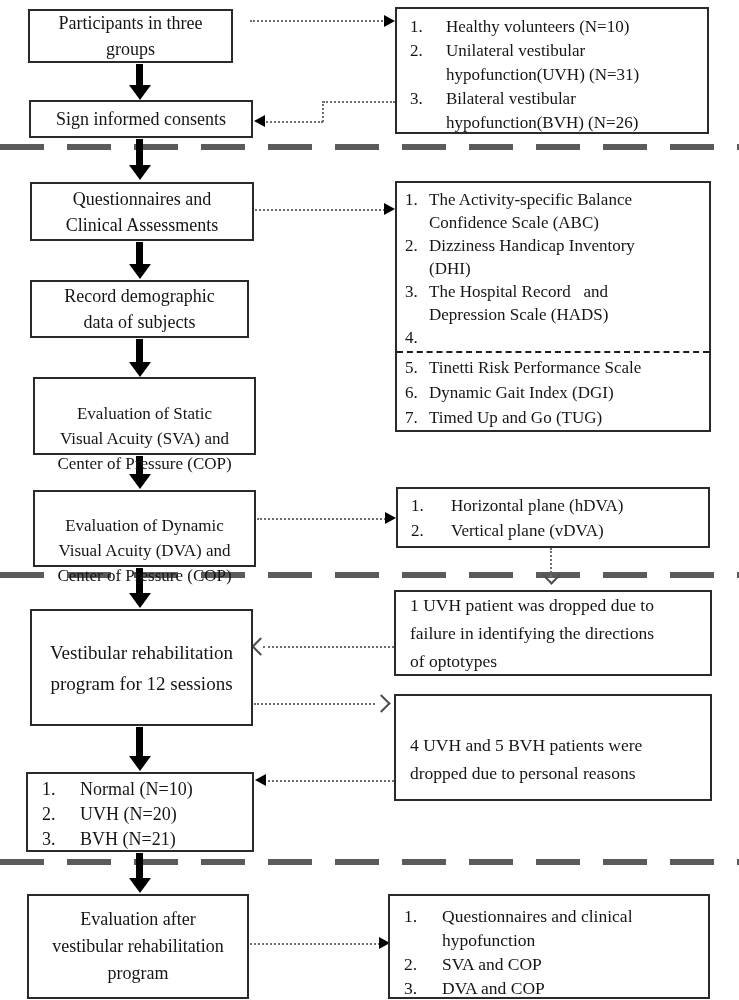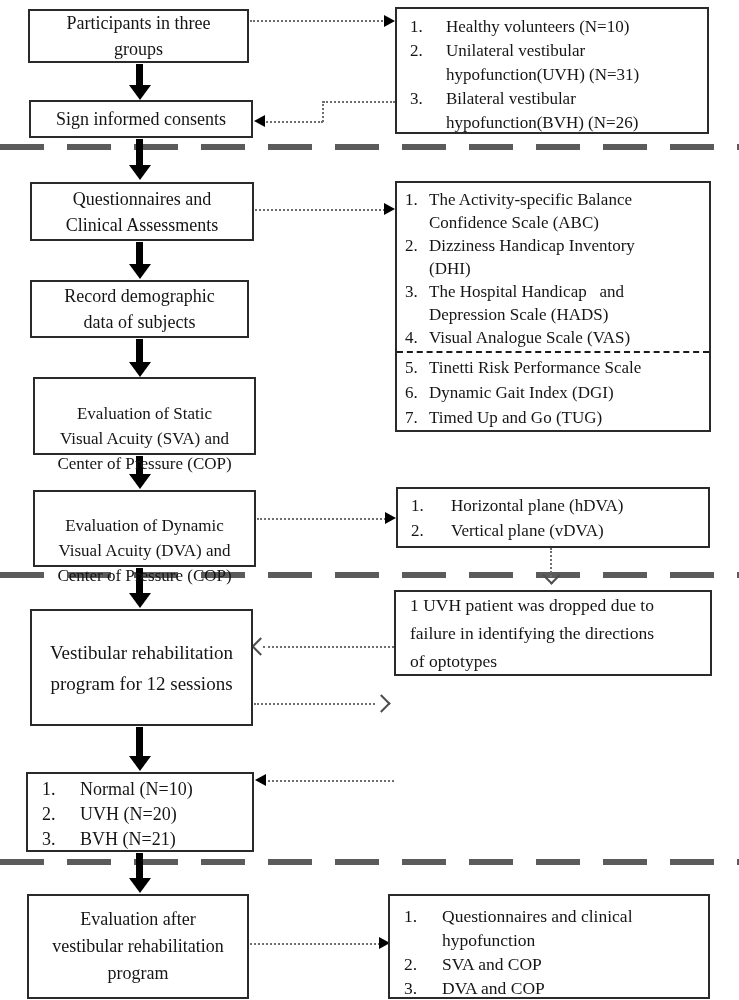--- a/index.html
+++ b/index.html
@@ -9,21 +9,21 @@
   
   .box{position:absolute;border:2px solid #2a2a2a;background:#fff;box-sizing:border-box;
        display:flex;align-items:center;justify-content:center;text-align:center;}
   .box .txt{white-space:pre-wrap;line-height:26px;font-size:18px;}
   .listbox{position:absolute;border:2px solid #2a2a2a;background:#fff;box-sizing:border-box;}
   .li{display:flex;align-items:flex-start;}
   .li .num{flex:0 0 36px;}
   .li .itxt{white-space:pre-wrap;}
 
   
-  #b-participants{left:28px;top:9px;width:221px;height:54px;}
+  #b-participants{left:28px;top:9px;width:205px;height:54px;}
   #b-consents{left:29px;top:100px;width:224px;height:38px;}
   #b-questionnaires{left:30px;top:182px;width:224px;height:59px;}
   #b-demographic{left:30px;top:280px;width:219px;height:58px;}
   #b-sva{left:33px;top:377px;width:223px;height:78px;}
   #b-sva .txt,#b-dva .txt{font-size:17px;line-height:25px;margin-top:44px;}
   #b-dva{left:33px;top:490px;width:223px;height:77px;}
   #b-rehab{left:30px;top:609px;width:223px;height:117px;}
   #b-rehab .txt{font-size:19px;line-height:31px;}
   #b-postgroups{left:26px;top:772px;width:228px;height:80px;padding:3px 4px 0 14px;font-size:18px;line-height:25px;}
   #b-postgroups .num{flex:0 0 38px;}
@@ -214,26 +214,25 @@
           <span class="itxt">The Activity-specific Balance
 Confidence Scale (ABC)</span>
         </div>
       <div class="li">
           <span class="num">2.</span>
           <span class="itxt">Dizziness Handicap Inventory
 (DHI)</span>
         </div>
       <div class="li">
           <span class="num">3.</span>
-          <span class="itxt">The Hospital Handicap   and
+          <span class="itxt">The Hospital Record   and
 Depression Scale (HADS)</span>
         </div>
       <div class="li">
           <span class="num">4.</span>
-          <span class="itxt">Visual Analogue Scale (VAS)</span>
         </div>
     </div>
     <div class="part part2">
       <div class="li">
           <span class="num">5.</span>
           <span class="itxt">Tinetti Risk Performance Scale</span>
         </div>
       <div class="li">
           <span class="num">6.</span>
           <span class="itxt">Dynamic Gait Index (DGI)</span>
@@ -254,20 +253,24 @@
         <span class="num">2.</span>
         <span class="itxt">Vertical plane (vDVA)</span>
       </div>
   </div>
 
   <div class="box" id="b-dropout1">
     <span class="txt">1 UVH patient was dropped due to
 failure in identifying the directions
 of optotypes</span>
   </div>
+  <div class="box" id="b-dropout2">
+    <span class="txt">4 UVH and 5 BVH patients were
+dropped due to personal reasons</span>
+  </div>
 
   <div class="listbox" id="b-finalitems">
     <div class="li">
         <span class="num">1.</span>
         <span class="itxt">Questionnaires and clinical
 hypofunction</span>
       </div>
     <div class="li">
         <span class="num">2.</span>
         <span class="itxt">SVA and COP</span>

